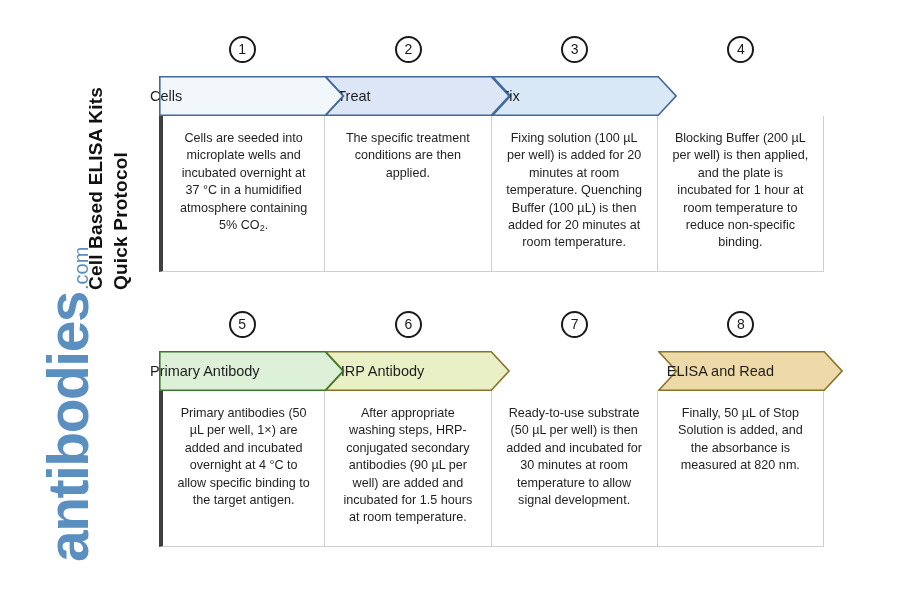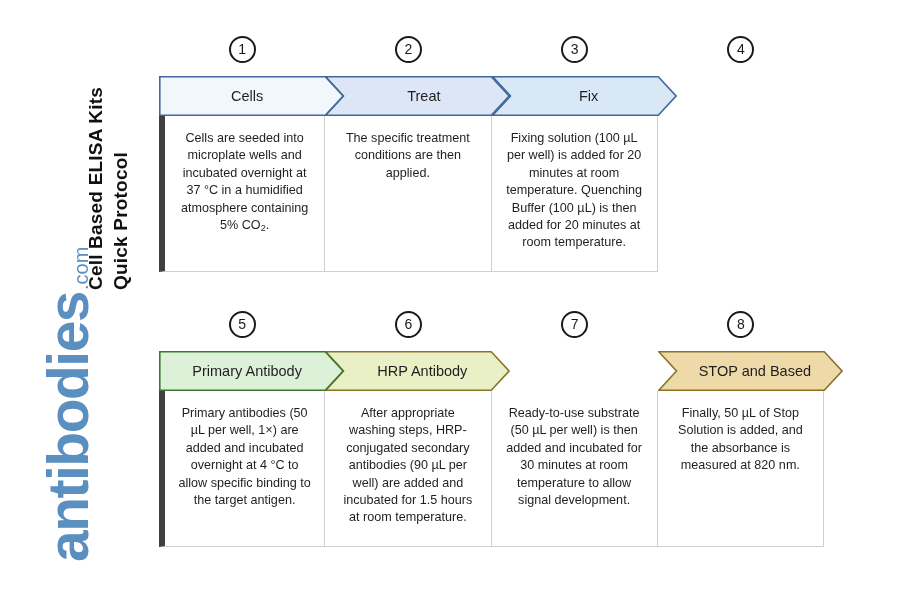--- a/index.html
+++ b/index.html
@@ -89,21 +89,21 @@
     position: relative;
     width: 685px;
     height: 40px;
   }
   .chev {
     position: absolute;
     top: 0;
     height: 40px;
     display: flex;
     align-items: center;
-    justify-content: center;
+    justify-content: flex-start;
     font-size: 14.5px;
     color: #1f1f1f;
   }
   .chev-label { position: relative; z-index: 2; }
 
   .boxes {
     position: relative;
     width: 665px;
     height: 156px;
     display: flex;
@@ -113,21 +113,21 @@
     border: 1px solid #cfcfcf;
     border-top: none;
     background: #ffffff;
     padding: 14px 12px 10px 12px;
     text-align: center;
     font-size: 12.6px;
     line-height: 17.4px;
     color: #1f1f1f;
   }
   .descbox + .descbox { border-left: none; }
-  .descbox:first-child { border-left: 6px solid #404040; }
+  .descbox:first-child { border-left: 4px solid #404040; }
   .descbox sub { font-size: 9px; vertical-align: baseline; position: relative; bottom: -2px; }
 </style>
 </head>
 <body>
 
 <div id="canvas">
 
   <div class="vtitle" id="title-line1">Cell Based ELISA Kits</div>
   <div class="vtitle" id="title-line2">Quick Protocol</div>
 
@@ -160,20 +160,21 @@
           <svg width="185.25" height="40" viewBox="0 0 185.25 40" style="position: absolute; left: 0px; top: 0px;">
             <polygon points="0.8,0.8 166.25,0.8 184.05,20 166.25,39.2 0.8,39.2 18.5,20" fill="#d9e8f7" stroke="#41699a" stroke-width="1.6" stroke-linejoin="miter"></polygon>
           </svg>
           <span class="chev-label" style="margin-left: 9px;">Fix</span>
         </div>
       </div>
     <div class="boxes">
         <div class="descbox">Cells are seeded into microplate wells and incubated overnight at 37 °C in a humidified atmosphere containing 5% CO<sub>2</sub>.</div>
         <div class="descbox">The specific treatment conditions are then applied.</div>
         <div class="descbox">Fixing solution (100 µL per well) is added for 20 minutes at room temperature. Quenching Buffer (100 µL) is then added for 20 minutes at room temperature.</div>
+        <div class="descbox">Blocking Buffer (200 µL per well) is then applied, and the plate is incubated for 1 hour at room temperature to reduce non-specific binding.</div>
       </div>
   </div>
 
   <div class="row" id="row2">
     <div class="numbers">
         <div class="num-circle" style="left: 69.625px;">5</div>
         <div class="num-circle" style="left: 235.875px;">6</div>
         <div class="num-circle" style="left: 402.125px;">7</div>
         <div class="num-circle" style="left: 568.375px;">8</div>
       </div>
@@ -187,21 +188,21 @@
         <div class="chev" style="left: 166.25px; width: 185.25px; z-index: 9;">
           <svg width="185.25" height="40" viewBox="0 0 185.25 40" style="position: absolute; left: 0px; top: 0px;">
             <polygon points="0.8,0.8 166.25,0.8 184.05,20 166.25,39.2 0.8,39.2 18.5,20" fill="#eaf0c6" stroke="#8a7328" stroke-width="1.6" stroke-linejoin="miter"></polygon>
           </svg>
           <span class="chev-label" style="margin-left: 9px;">HRP Antibody</span>
         </div>
         <div class="chev" style="left: 498.75px; width: 185.25px; z-index: 7;">
           <svg width="185.25" height="40" viewBox="0 0 185.25 40" style="position: absolute; left: 0px; top: 0px;">
             <polygon points="0.8,0.8 166.25,0.8 184.05,20 166.25,39.2 0.8,39.2 18.5,20" fill="#eed9a8" stroke="#8a7328" stroke-width="1.6" stroke-linejoin="miter"></polygon>
           </svg>
-          <span class="chev-label" style="margin-left: 9px;">STOP and Based</span>
+          <span class="chev-label" style="margin-left: 9px;">ELISA and Read</span>
         </div>
       </div>
     <div class="boxes">
         <div class="descbox">Primary antibodies (50 µL per well, 1×) are added and incubated overnight at 4 °C to allow specific binding to the target antigen.</div>
         <div class="descbox">After appropriate washing steps, HRP-conjugated secondary antibodies (90 µL per well) are added and incubated for 1.5 hours at room temperature.</div>
         <div class="descbox">Ready-to-use substrate (50 µL per well) is then added and incubated for 30 minutes at room temperature to allow signal development.</div>
         <div class="descbox">Finally, 50 µL of Stop Solution is added, and the absorbance is measured at 820 nm.</div>
       </div>
   </div>
 

